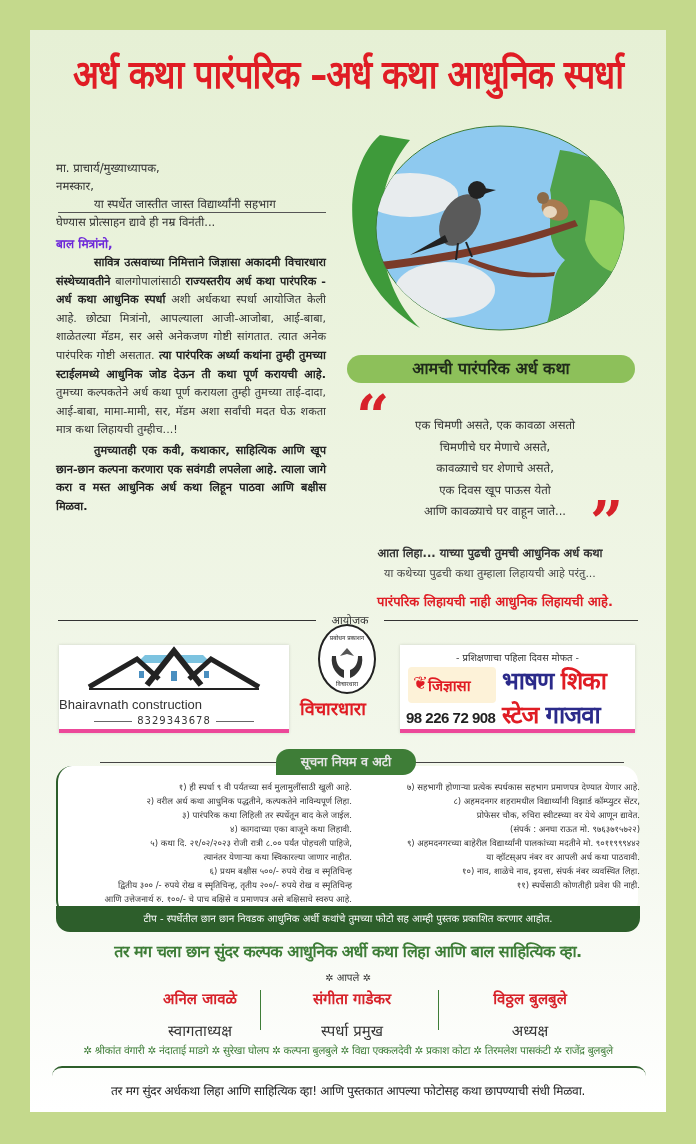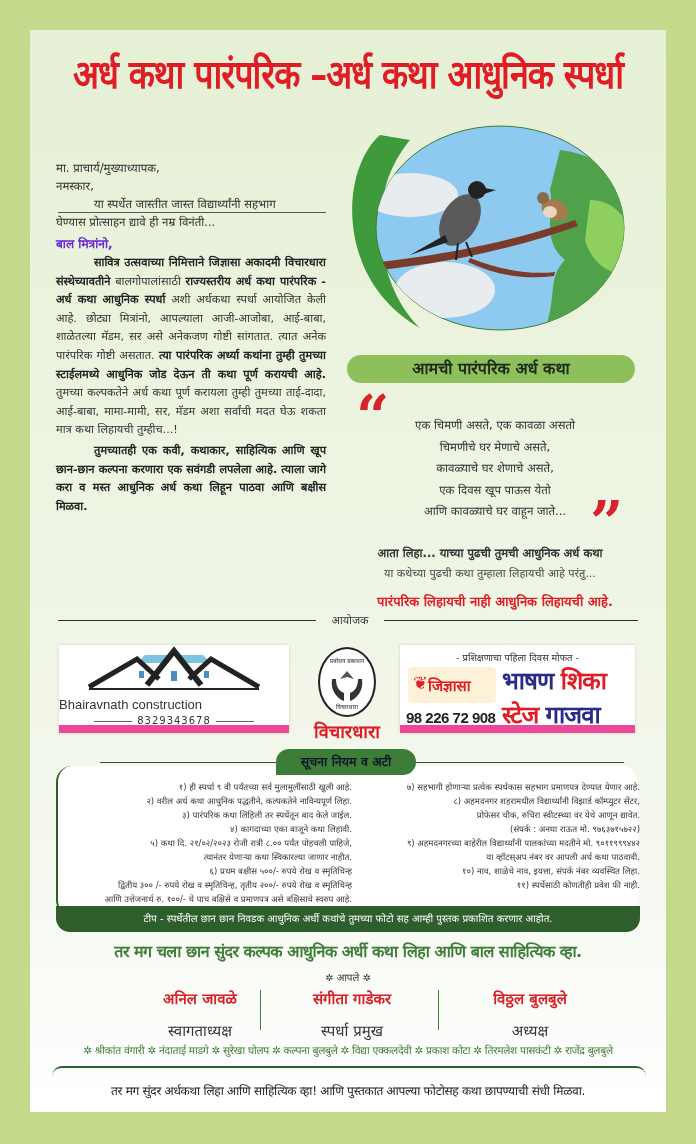--- a/index.html
+++ b/index.html
@@ -22,42 +22,42 @@
   .story-hd { position: absolute; left: 347px; top: 355px; width: 288px; height: 28px;
     background: #8dc05a; border-radius: 14px; text-align: center; font-size: 16px; line-height: 28px; color: #1f2a1a; font-weight: bold; }
   .q-open { position: absolute; left: 356px; top: 388px; font-size: 58px; line-height: 58px; color: #d7222a; font-weight: bold; font-family: "DejaVu Serif", serif; }
   .q-close { position: absolute; left: 590px; top: 493px; font-size: 58px; line-height: 58px; color: #d7222a; font-weight: bold; font-family: "DejaVu Serif", serif; }
   .poem { position: absolute; left: 380px; top: 415px; width: 230px; text-align: center; font-size: 11.5px; line-height: 21.5px; color: #333; }
   .now1 { position: absolute; left: 345px; top: 545px; width: 290px; text-align: center; font-size: 11.5px; color: #333; font-weight: bold; }
   .now2 { position: absolute; left: 345px; top: 565px; width: 290px; text-align: center; font-size: 11px; color: #444; }
   .now3 { position: absolute; left: 345px; top: 584px; width: 300px; text-align: center; font-size: 13px; color: #e01c24; font-weight: bold; margin-top: 8px; }
   .org-line { position: absolute; top: 620px; height: 1px; background: #333; }
   .org-label { position: absolute; left: 320px; top: 612px; width: 60px; text-align: center; font-size: 11px; color: #333; }
-  .logo-box { position: absolute; background: #fff; box-shadow: 0 0 3px rgba(0,0,0,0.15); border-bottom: 8px solid #ec4899; }
+  .logo-box { position: absolute; background: #fff; box-shadow: 0 0 3px rgba(0,0,0,0.15); border-bottom: 4px solid #ec4899; }
   .bc { left: 59px; top: 645px; width: 230px; height: 88px; }
   .bc .name { position: absolute; left: 0; right: 0; top: 52px; text-align: left; font-size: 13px; color: #333; font-family: "Liberation Sans", sans-serif; }
   .bc .phone { position: absolute; left: 0; right: 0; top: 70px; text-align: center; font-size: 10px; color: #333; letter-spacing: 1px; }
   .bc .phone::before, .bc .phone::after { content: ""; display: inline-block; width: 38px; height: 1px; background: #666; vertical-align: middle; margin: 0 5px; }
-  .vd { position: absolute; left: 300px; top: 647px; width: 94px; height: 105px; text-align: center; }
+  .vd { position: absolute; left: 300px; top: 624px; width: 94px; height: 105px; }
   .vd .circle { width: 58px; height: 70px; border: 2px solid #222; border-radius: 50%; margin: 0 auto; position: relative; background: #fff; }
   .vd .word { color: #e01c24; font-weight: bold; font-size: 18px; margin-top: 2px; }
   .jg { left: 400px; top: 645px; width: 235px; height: 88px; }
   .jg .free { position: absolute; left: 0; right: 0; top: 6px; text-align: center; font-size: 9.5px; color: #333; }
   .jg .brand { position: absolute; left: 8px; top: 22px; width: 88px; height: 36px; background: #fdf2d8; border-radius: 4px; }
   .jg .brand .bw { position: absolute; left: 20px; top: 8px; color: #e01c24; font-weight: bold; font-size: 15px; }
   .jg .brand .leaf { position: absolute; left: 5px; top: 5px; color: #e01c24; font-size: 18px; }
   .jg .phone { position: absolute; left: 6px; top: 64px; font-size: 15px; font-weight: bold; color: #222; font-family: "Liberation Sans", sans-serif; letter-spacing: -0.5px; }
   .jg .big1 { position: absolute; left: 102px; top: 18px; font-size: 24px; font-weight: bold; color: #2b2a8a; letter-spacing: -1px; }
   .jg .big1 .r { color: #e01c24; }
   .jg .big2 { position: absolute; left: 102px; top: 52px; font-size: 24px; font-weight: bold; color: #2b2a8a; letter-spacing: -1px; }
   .jg .big2 .r { color: #e01c24; }
   .rules { position: absolute; left: 56px; top: 766px; width: 582px; height: 150px; background: #fff; border-radius: 16px;
     border-left: 2px solid #2d5e2b; }
   .rules-foot { position: absolute; left: 56px; top: 906px; width: 584px; height: 26px; background: #2d5e2b; border-radius: 0 0 14px 14px; color: #fff; text-align: center; font-size: 10px; line-height: 26px; }
-  .rules-tab { position: absolute; left: 276px; top: 749px; width: 140px; height: 26px; background: #3e7d37; border-radius: 13px 13px 13px 0; color: #0f172a; font-size: 12.5px; text-align: center; line-height: 26px; font-weight: bold; }
+  .rules-tab { position: absolute; left: 276px; top: 749px; width: 140px; height: 26px; background: #3e7d37; border-radius: 13px 13px 13px 0; color: #e5e5e5; font-size: 12.5px; text-align: center; line-height: 26px; font-weight: bold; }
   .rules-line { position: absolute; top: 762px; height: 1px; background: #444; }
   .col { position: absolute; top: 780px; font-size: 8.5px; line-height: 14px; color: #333; text-align: right; }
   .col.l { left: 72px; width: 280px; }
   .col.r { left: 370px; width: 270px; }
   .col .sub { padding-left: 14px; }
   .cta { position: absolute; left: 0; right: 0; top: 940px; text-align: center; font-size: 16px; font-weight: bold; color: #3e7d37; letter-spacing: -0.5px; }
   .aaple { position: absolute; left: 0; right: 0; top: 970px; text-align: center; font-size: 10px; color: #333; }
   .person { position: absolute; top: 988px; width: 180px; text-align: center; }
   .person .n { color: #d7222a; font-weight: bold; font-size: 15px; }
   .person .r { color: #333; font-size: 15px; margin-top: 12px; }

